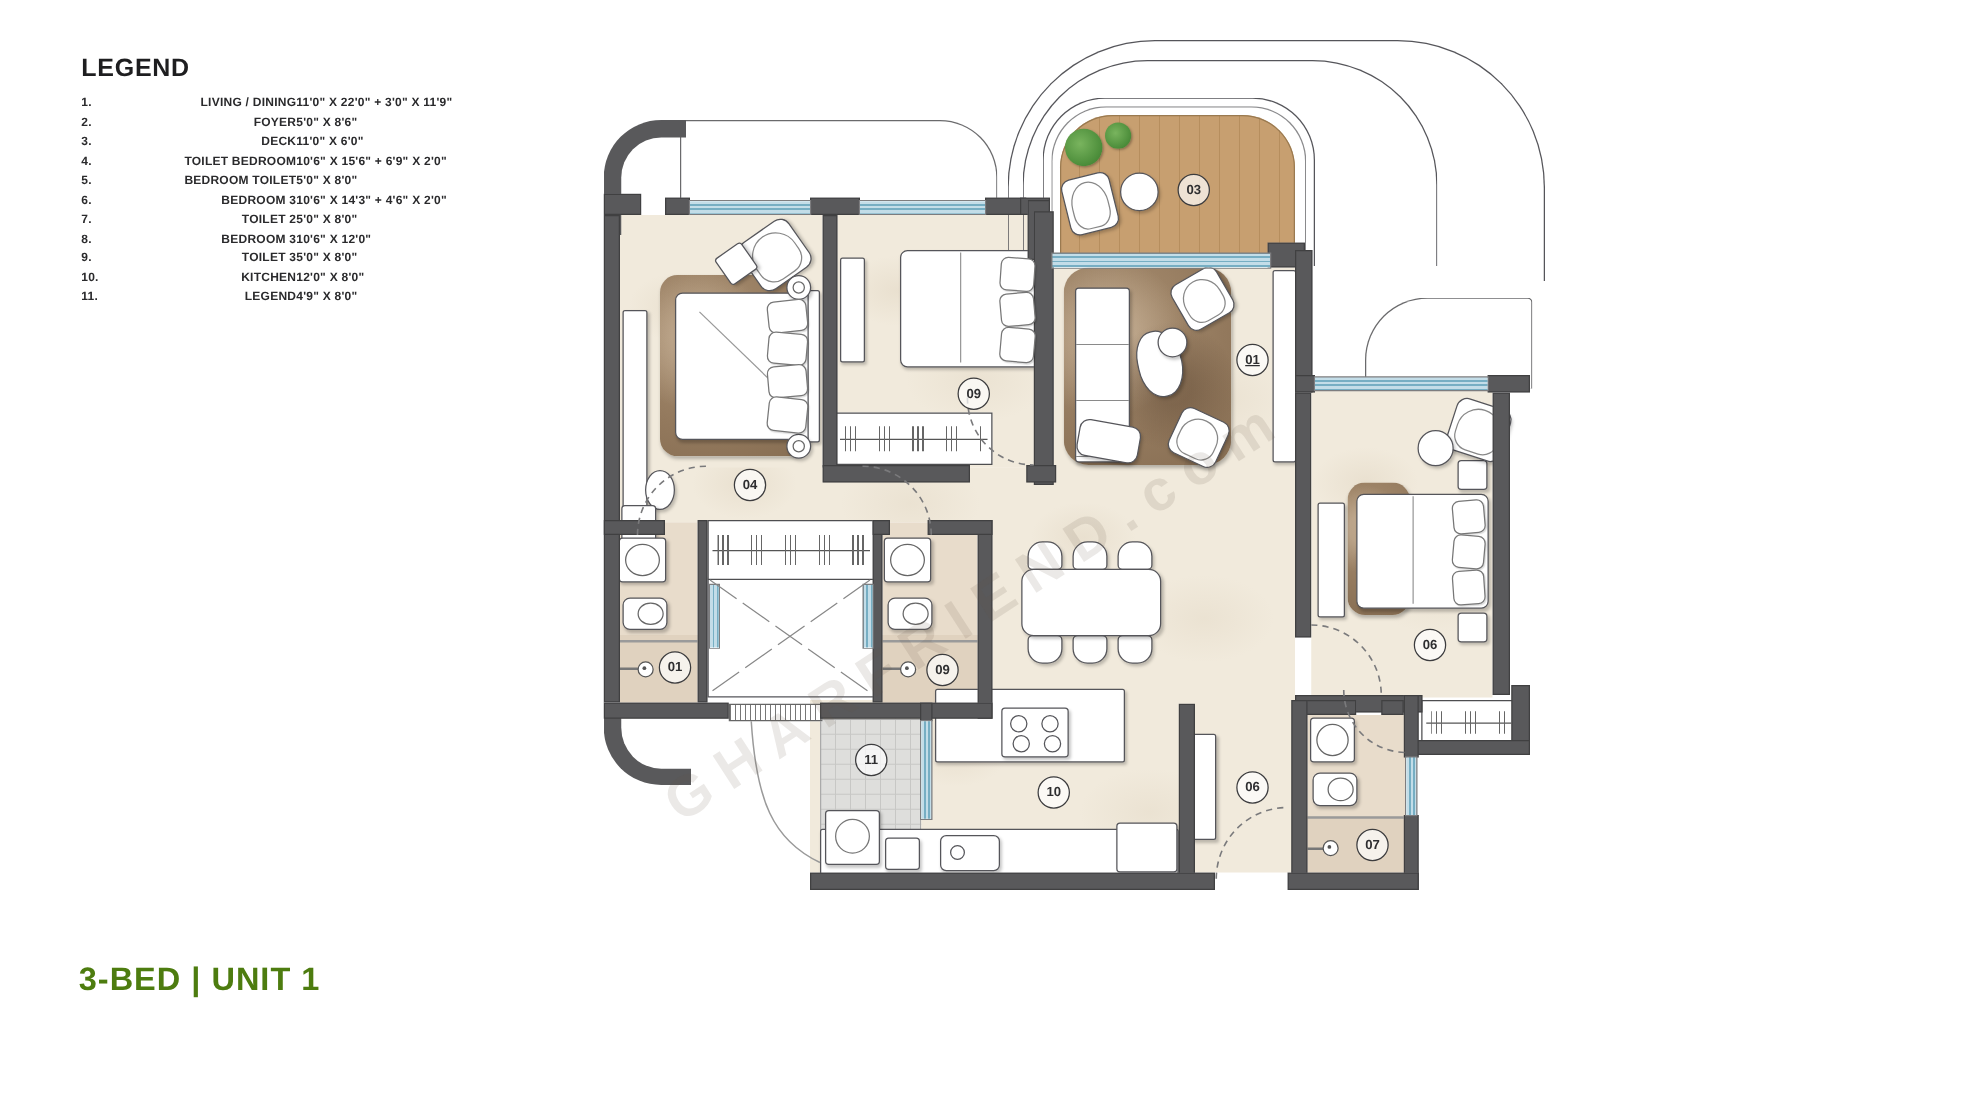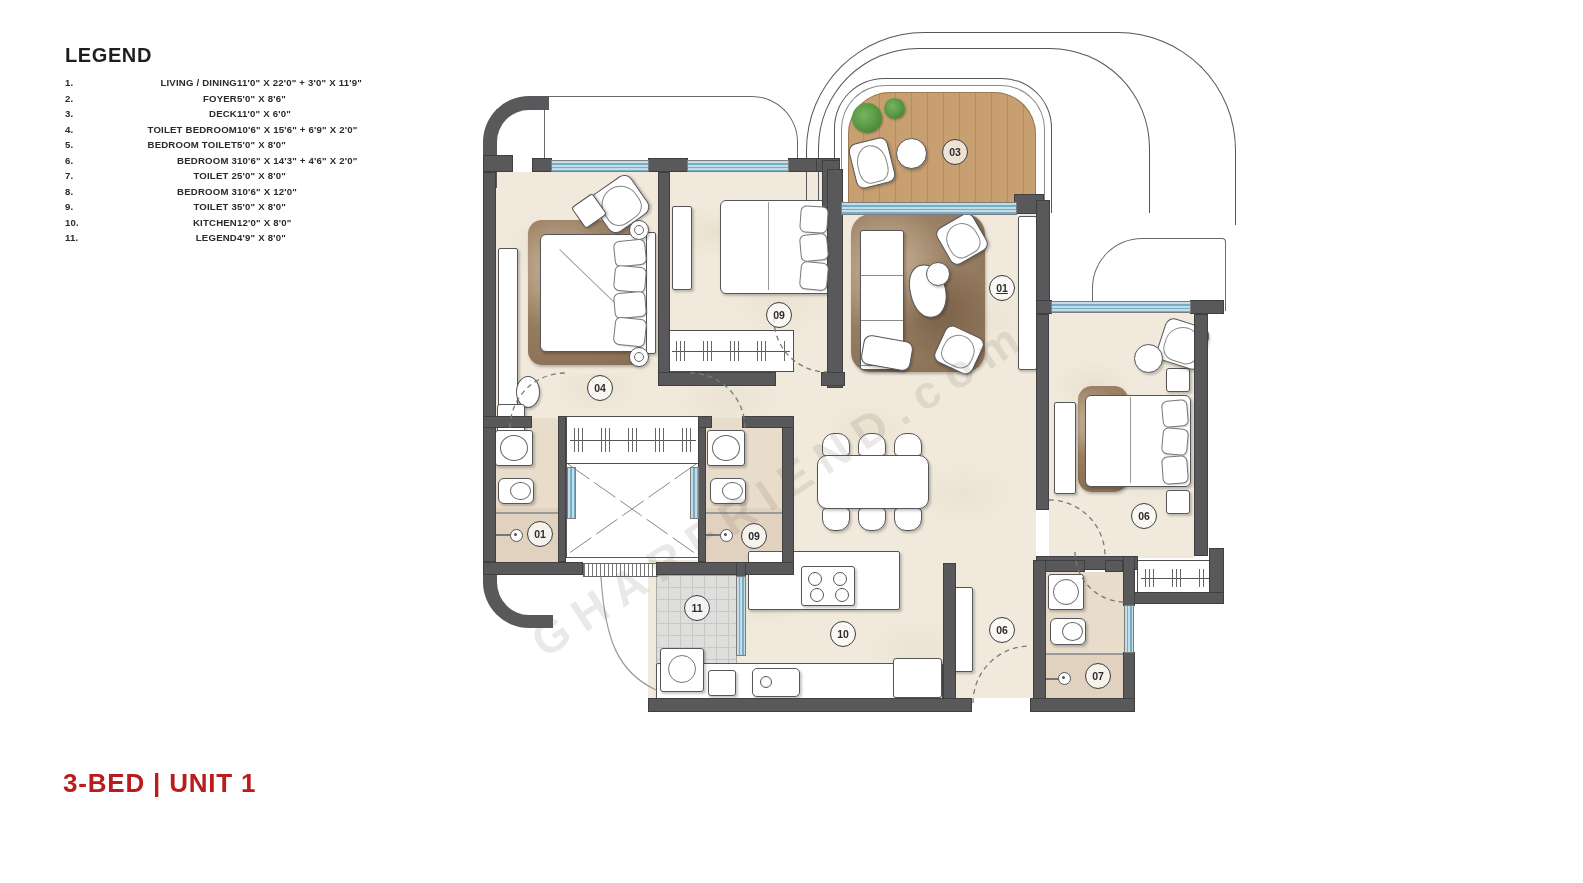--- a/index.html
+++ b/index.html
@@ -12,21 +12,21 @@
   
   .legend{position:absolute;left:65px;top:44px;width:330px;}
   .legend h2{margin:0 0 10px 0;font-size:20px;font-weight:700;letter-spacing:.6px;color:#1e1e20;}
   .lrow{display:flex;align-items:baseline;height:15.5px;font-size:9.6px;font-weight:700;
         letter-spacing:.2px;color:#2a2a2c;}
   .lnum{width:22px;flex:0 0 22px;}
   .lname{width:150px;flex:0 0 150px;text-align:right;}
   .ldim{flex:1;}
   
   .plan-title{position:absolute;left:63px;top:768px;margin:0;font-size:26px;font-weight:700;
-              letter-spacing:.8px;color:#b91c1c;}
+              letter-spacing:.8px;color:#4d7c0f;}
   
   .plan{position:absolute;inset:0;}
   .f,.ft,.ft2,.w,.win,.winv,.fur,.thin{position:absolute;}
   .f{background:var(--floor);
      background-image:radial-gradient(ellipse 60px 40px at 30% 30%,rgba(210,195,170,.25),transparent 70%),
                       radial-gradient(ellipse 80px 50px at 70% 65%,rgba(210,195,170,.2),transparent 70%);
      z-index:1;}
   .ft{background:var(--tfloor);z-index:2;}
   .ft2{background:var(--tfloor2);z-index:2;}
   .w{background:var(--wall);box-shadow:inset 0 0 0 1px rgba(0,0,0,.28);z-index:6;}

